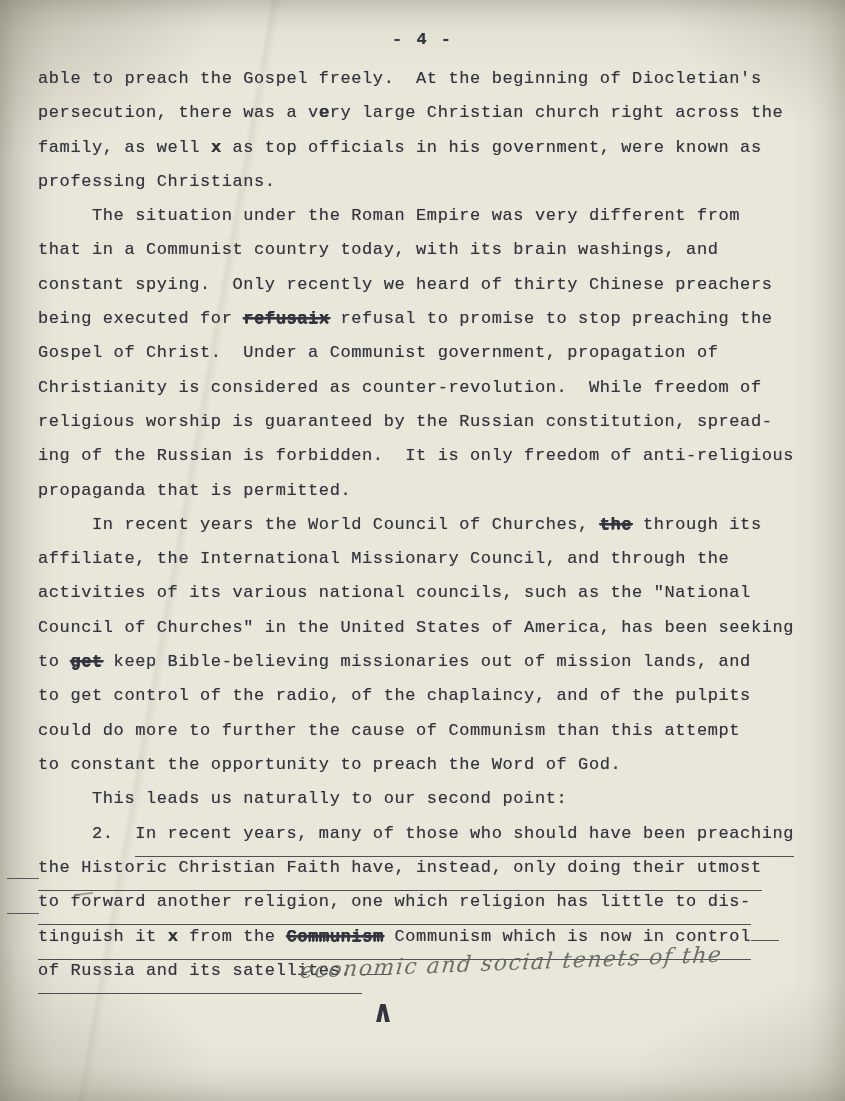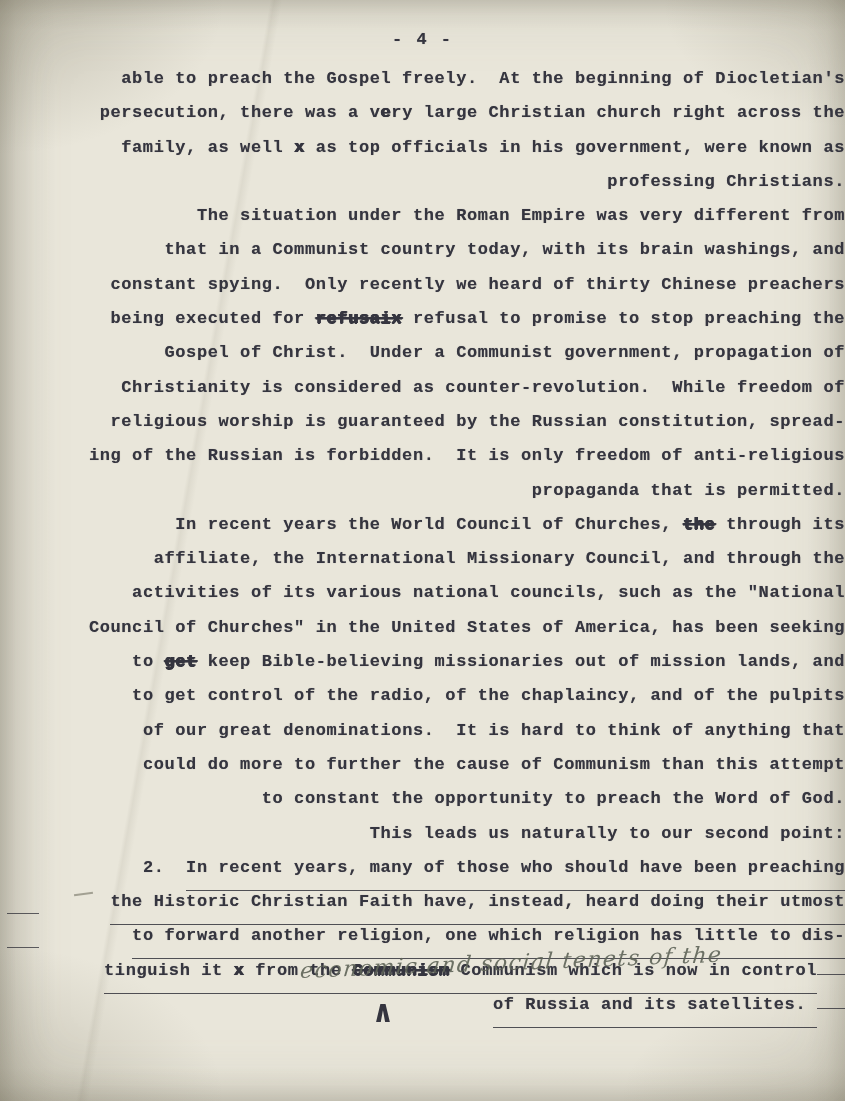--- a/index.html
+++ b/index.html
@@ -26,23 +26,22 @@
   }
   .page-number{
     position:absolute;top:30px;left:0;width:100%;text-align:center;
     font-size:17px;font-weight:700;letter-spacing:2px;
     text-shadow:0 0 .7px rgba(56,56,66,.6);
   }
   .lines{position:absolute;top:62px;left:0;right:0;}
   .line{
     position:relative;height:34.3px;line-height:34.3px;
     padding-left:38px;white-space:pre;
-    font-size:17px;font-weight:700;letter-spacing:.6px;
+    font-size:17px;font-weight:400;letter-spacing:.6px;
     text-shadow:0 0 .7px rgba(56,56,66,.55);
-    text-align:right;
   }
   .sn{}
   .so{text-shadow:.8px 0 currentColor, -.4px 0 currentColor, 0 0 .7px rgba(56,56,66,.6);}
   .sx{
     text-decoration:line-through;text-decoration-thickness:2.4px;
     text-shadow:.8px 0 currentColor, -.4px 0 currentColor, 0 .6px currentColor;
   }
   .su{border-bottom:1.8px solid rgba(45,45,54,.82);padding-bottom:13px;}
   .rule-left{
     position:absolute;left:7px;top:27.5px;width:32px;height:0;
@@ -89,26 +88,25 @@
       <div class="line"><span class="sn">Christianity is considered as counter-revolution.  While freedom of</span></div>
       <div class="line"><span class="sn">religious worship is guaranteed by the Russian constitution, spread-</span></div>
       <div class="line"><span class="sn">ing of the Russian is forbidden.  It is only freedom of anti-religious</span></div>
       <div class="line"><span class="sn">propaganda that is permitted.</span></div>
       <div class="line"><span class="sn">     In recent years the World Council of Churches, </span><span class="sx">the</span><span class="sn"> through its</span></div>
       <div class="line"><span class="sn">affiliate, the International Missionary Council, and through the</span></div>
       <div class="line"><span class="sn">activities of its various national councils, such as the "National</span></div>
       <div class="line"><span class="sn">Council of Churches" in the United States of America, has been seeking</span></div>
       <div class="line"><span class="sn">to </span><span class="sx">get</span><span class="sn"> keep Bible-believing missionaries out of mission lands, and</span></div>
       <div class="line"><span class="sn">to get control of the radio, of the chaplaincy, and of the pulpits</span></div>
-      <div class="line"><span class="sn">of our great denominations.  It is hard to think of anything that</span></div>
       <div class="line"><span class="sn">could do more to further the cause of Communism than this attempt</span></div>
       <div class="line"><span class="sn">to constant the opportunity to preach the Word of God.</span></div>
       <div class="line"><span class="sn">     This leads us naturally to our second point:</span></div>
       <div class="line"><span class="sn">     2.  </span><span class="su">In recent years, many of those who should have been preaching</span></div>
-      <div class="line"><i class="rule-left"></i><span class="su">the Historic Christian Faith have, instead, heard doing their utmost</span></div>
+      <div class="line"><i class="rule-left"></i><span class="su">the Historic Christian Faith have, instead, only doing their utmost</span></div>
       <div class="line"><i class="rule-left"></i><span class="su">to forward another religion, one which religion has little to dis-</span></div>
       <div class="line"><span class="su">tinguish it </span><span class="so su">x</span><span class="su"> from the </span><span class="sx su">Communism</span><span class="su"> Communism which is now in control</span><i class="rule-tail"></i></div>
       <div class="line"><span class="su">of Russia and its satellites. </span><i class="rule-tail"></i></div>
     </div>
   <div class="handwriting">economic and social tenets of the</div>
   <div class="caret">∧</div>
   <div class="margin-dash"></div>
 </div>
 
 </body></html>

